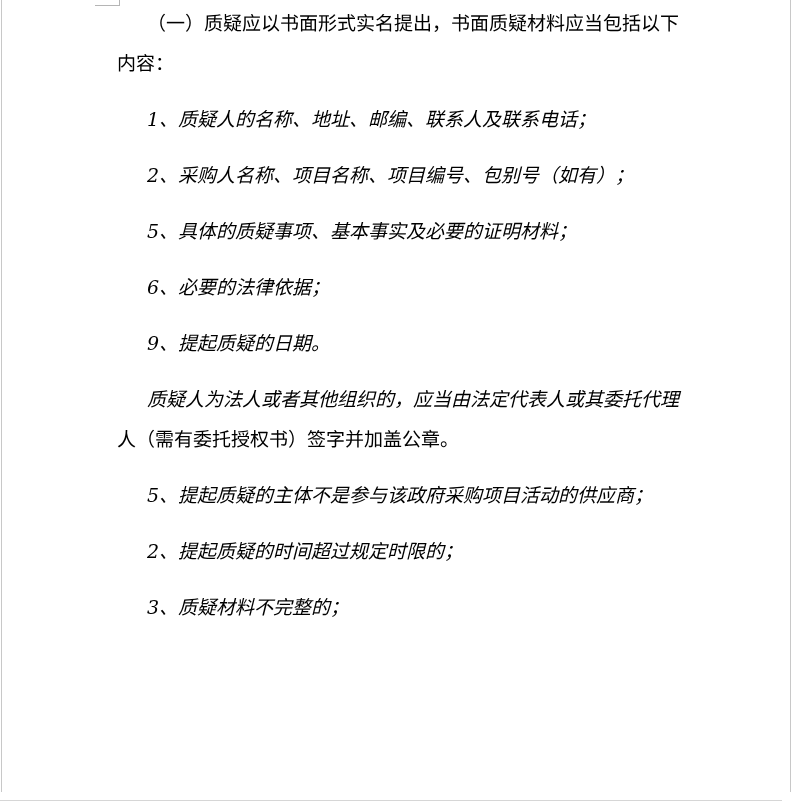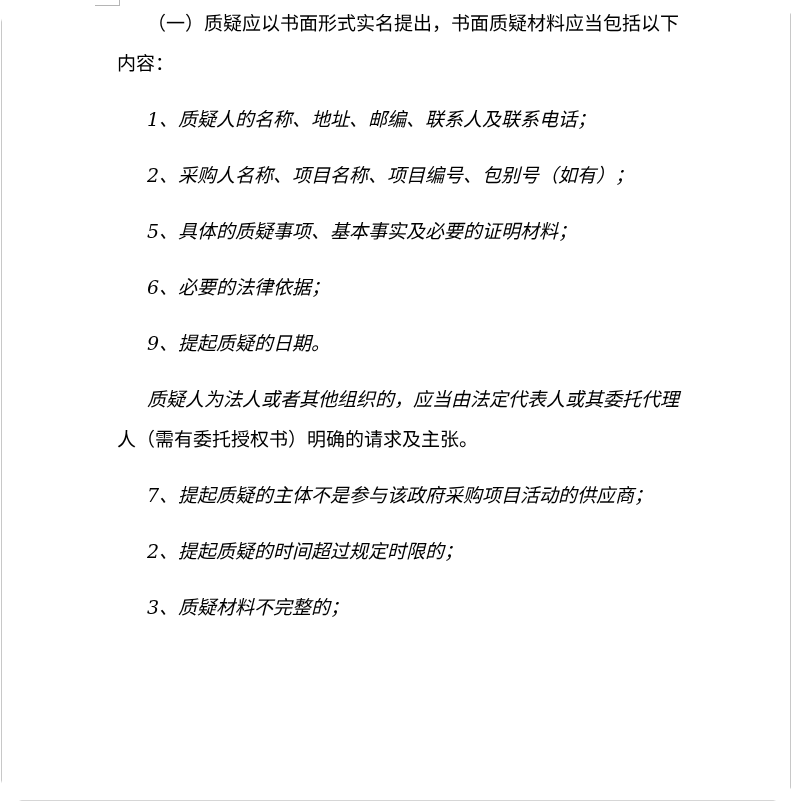--- a/index.html
+++ b/index.html
@@ -7,21 +7,20 @@
     padding: 0;
     background: #ffffff;
     font-family: "DejaVu Serif", "Liberation Serif", serif;
   }
   .screen {
     position: relative;
     width: 795px;
     height: 802px;
     overflow: hidden;
     background: #ffffff;
-    border-radius: 29px;
   }
   
   .page {
     position: absolute;
     left: 1px;
     top: 0;
     width: 788px;
     height: 792px;
     border-left: 1px solid #c8c8c8;
     border-right: 1px solid #c8c8c8;
@@ -82,20 +81,20 @@
 
   <div class="text-area">
     <div class="line indent">（一）质疑应以书面形式实名提出，书面质疑材料应当包括以下</div>
     <div class="line">内容：</div>
     <div class="line indent para">1、质疑人的名称、地址、邮编、联系人及联系电话；</div>
     <div class="line indent para">2、采购人名称、项目名称、项目编号、包别号（如有）；</div>
     <div class="line indent para">5、具体的质疑事项、基本事实及必要的证明材料；</div>
     <div class="line indent para">6、必要的法律依据；</div>
     <div class="line indent para">9、提起质疑的日期。</div>
     <div class="line indent para">质疑人为法人或者其他组织的，应当由法定代表人或其委托代理</div>
-    <div class="line">人（需有委托授权书）明确的请求及主张。</div>
-    <div class="line indent para">7、提起质疑的主体不是参与该政府采购项目活动的供应商；</div>
+    <div class="line">人（需有委托授权书）签字并加盖公章。</div>
+    <div class="line indent para">5、提起质疑的主体不是参与该政府采购项目活动的供应商；</div>
     <div class="line indent para">2、提起质疑的时间超过规定时限的；</div>
     <div class="line indent para">3、质疑材料不完整的；</div>
   </div>
 
   <div class="page-bottom-edge"></div>
 </div>
 
 </body></html>

